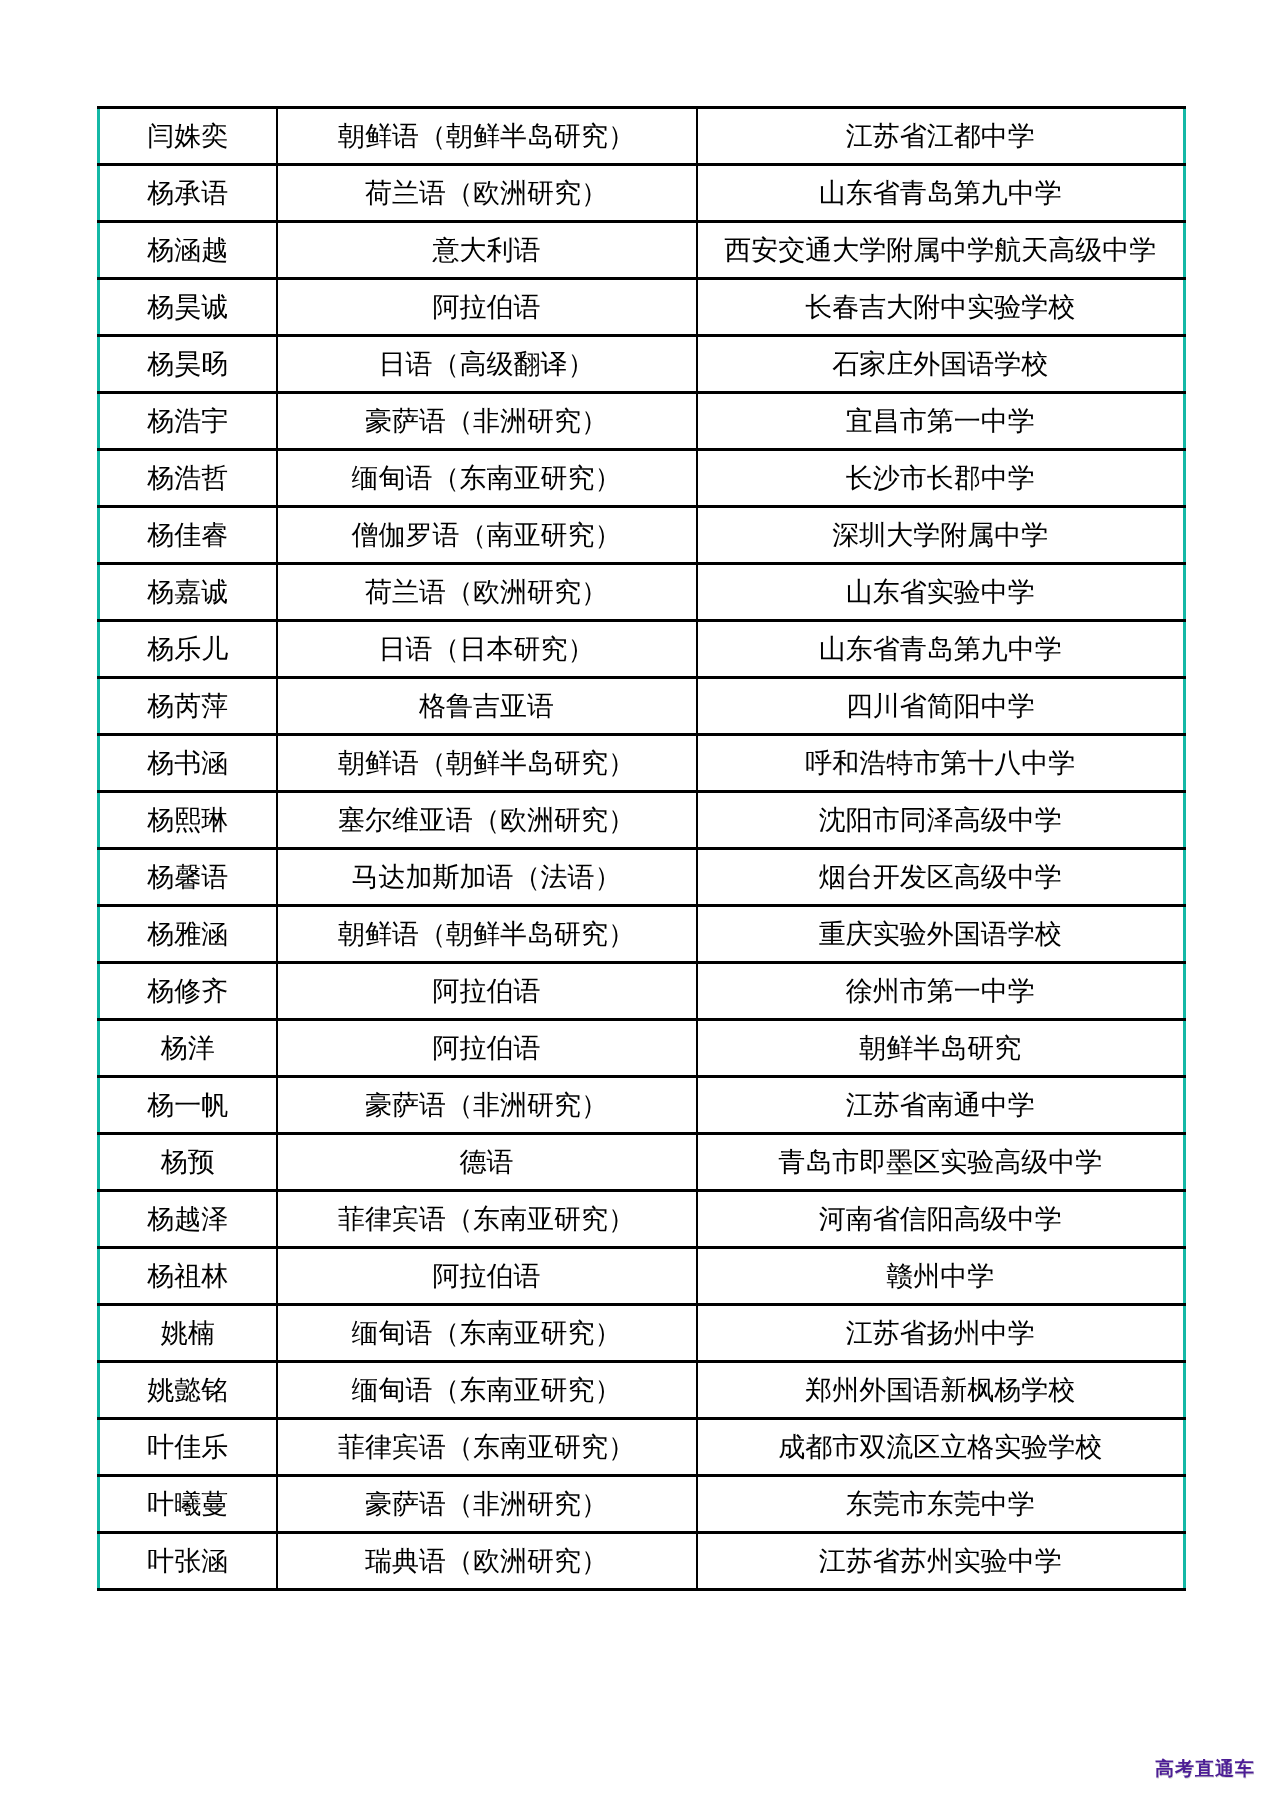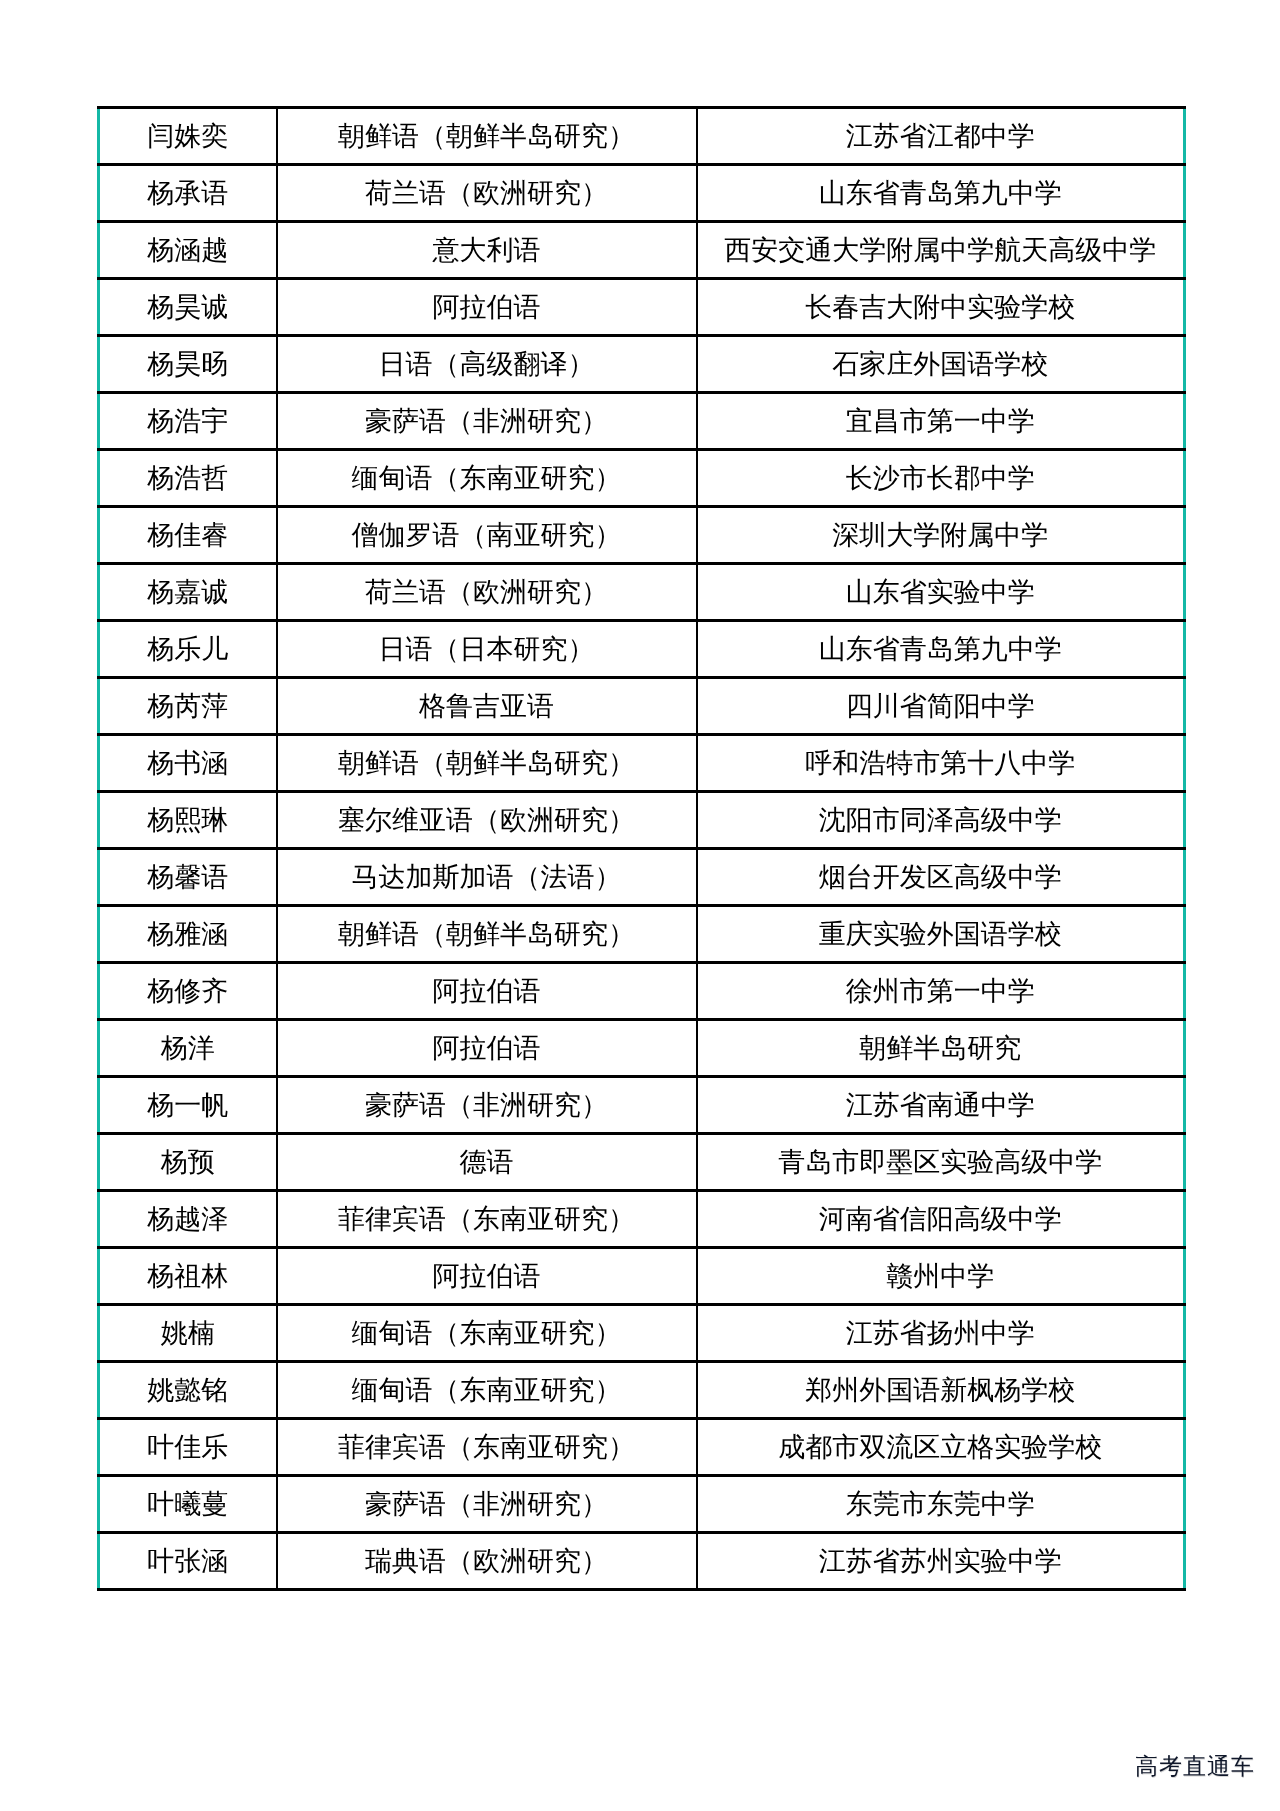--- a/index.html
+++ b/index.html
@@ -37,24 +37,25 @@
     white-space: nowrap;
   }
   .roster-table {
     border: 3px solid #14b8a6;
   }
   .watermark {
     position: absolute;
     right: 25px;
     bottom: 29px;
     font-family: "Liberation Sans", "DejaVu Sans", sans-serif;
-    font-size: 23px;
-    color: #0f172a;
+    font-size: 19px;
+    color: #4c1d95;
     text-shadow: 0.5px 0.5px 0 #d8d8d8;
     letter-spacing: 1px;
+    font-weight: bold;
   }
 </style>
 </head>
 <body>
 
 <table class="roster-table">
   <colgroup>
     <col style="width:178px">
     <col style="width:420px">
     <col style="width:488px">

